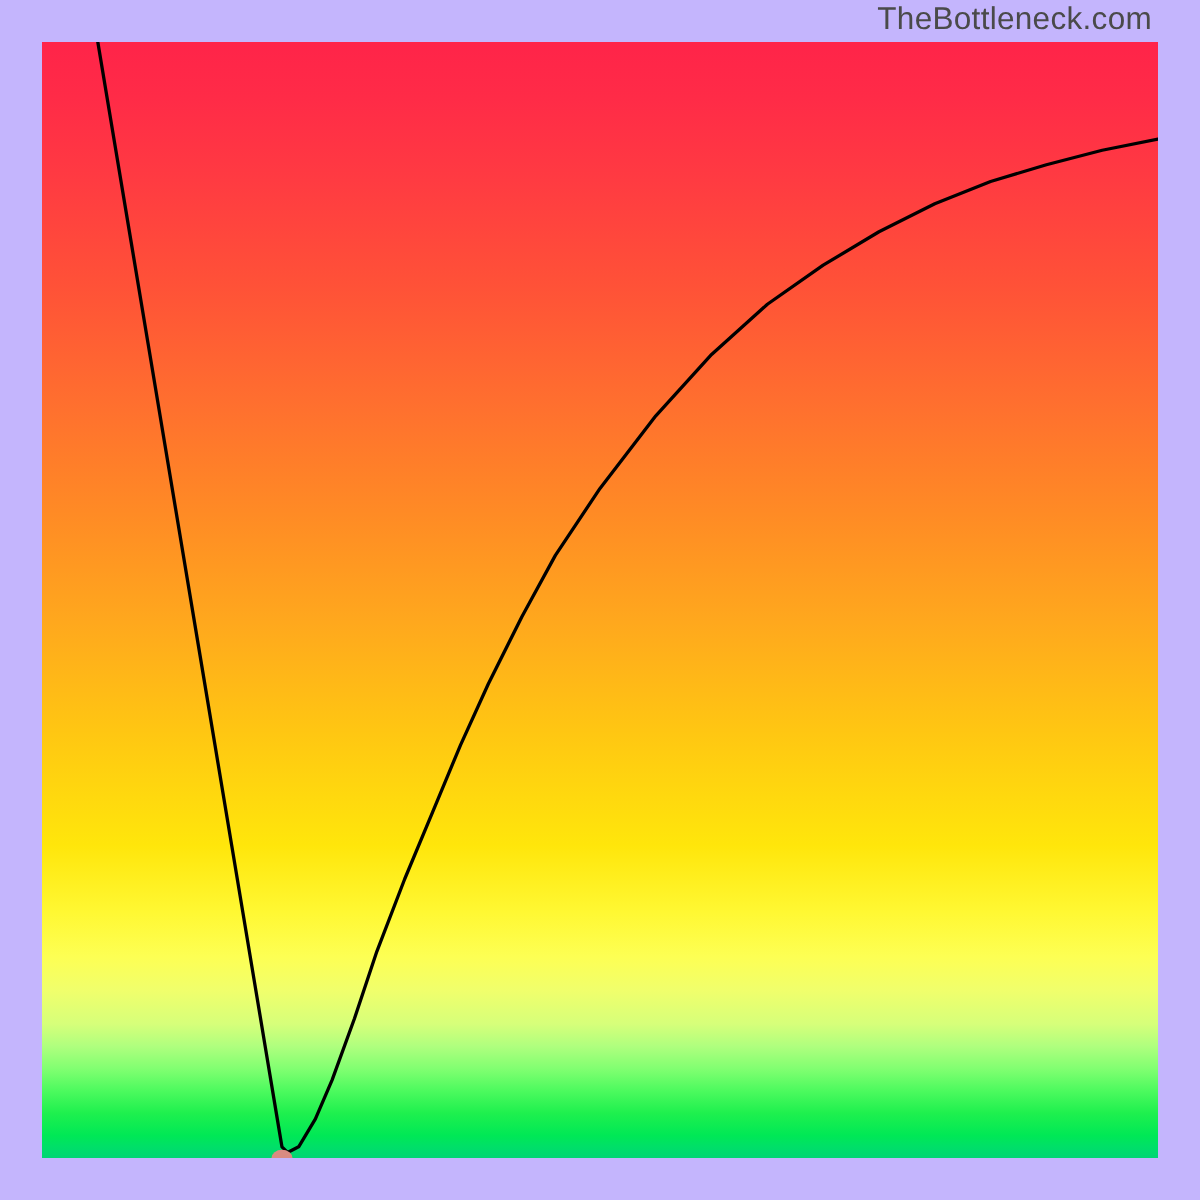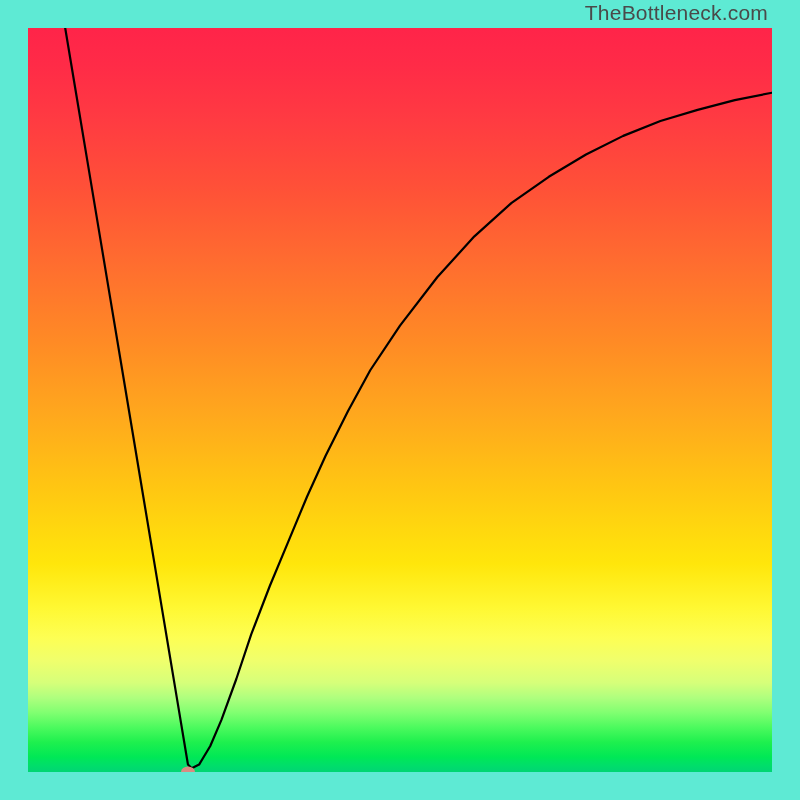--- a/index.html
+++ b/index.html
@@ -4,21 +4,21 @@
 <style>
   body {
     margin: 0;
     padding: 0;
     background: #fff;
   }
   .chart-container {
     width: 800px;
     height: 800px;
     position: relative;
-    background: #5eead4;
+    background: #c4b5fd;
   }
   .plot-area {
     position: absolute;
     left: 28px;
     top: 28px;
     width: 744px;
     height: 744px;
     overflow: hidden;
   }
   .gradient-bg {

